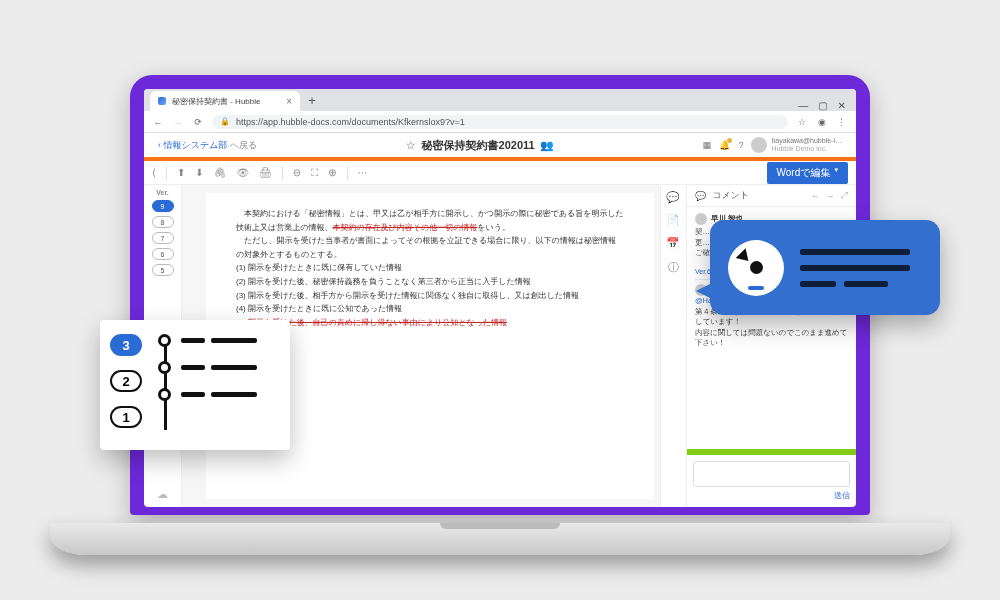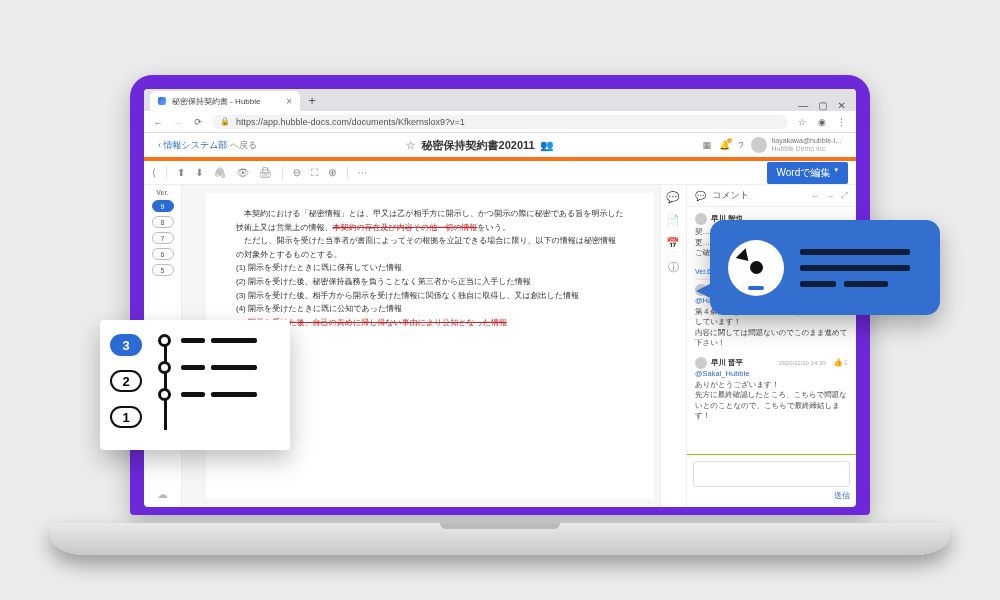--- a/index.html
+++ b/index.html
@@ -74,21 +74,21 @@
   .cmain{flex:1;overflow:auto;padding:6px 8px;font-size:7.5px;color:#444;}
   .cmt{margin-bottom:8px;}
   .cmt .h{display:flex;align-items:center;gap:4px;}
   .cmt .av{width:12px;height:12px;border-radius:50%;background:#ccc;}
   .cmt .nm{font-weight:700;color:#333;}
   .cmt .ts{margin-left:auto;color:#aaa;font-size:6px;}
   .cmt .thumb{color:#bbb;font-size:8px;margin-left:4px;}
   .cmt .bd{margin-top:2px;line-height:1.4;}
   .mention{color:#2b6bd6;}
   .sect-lbl{color:#2b6bd6;font-size:7px;border-bottom:1px solid #e6ecf7;padding-bottom:2px;margin:4px 0;}
-  .cinput{border-top:1px solid #84cc16;padding:6px;}
+  .cinput{border-top:6px solid #84cc16;padding:6px;}
   .cinput .box{border:1px solid #ddd;border-radius:3px;height:26px;}
   .cinput .send{text-align:right;color:#2b6bd6;font-size:8px;margin-top:3px;}
 
   
   .ov-ver{position:absolute;left:100px;top:320px;width:190px;height:130px;background:#fff;box-shadow:0 10px 25px rgba(0,0,0,.25);border-radius:4px;display:flex;padding:14px 14px 14px 10px;gap:14px;z-index:20;}
   .ov-nums{display:flex;flex-direction:column;gap:14px;}
   .ov-pill{width:32px;height:22px;border:2.5px solid #111;border-radius:12px;display:flex;align-items:center;justify-content:center;font-weight:800;font-size:13px;}
   .ov-pill.act{background:#2b6bd6;border-color:#2b6bd6;color:#fff;}
   .ov-tree{display:flex;flex-direction:column;gap:14px;position:relative;margin-left:2px;}
   .ov-tree::before{content:"";position:absolute;left:6px;top:6px;bottom:6px;width:3px;background:#111;}
@@ -254,31 +254,20 @@
                 <span class="av"></span>
                 <span class="nm">酒井 智也</span>
                 <span class="ts">2020/11/10 14:24</span>
                 <span class="thumb">👍</span>
               </div>
               <div class="mention">@Hayakawa_hubble</div>
               <div class="bd" style="white-space:pre-line">第４条につき、一部誤字等があったので修正しています！
 内容に関しては問題ないのでこのまま進めて下さい！</div>
             </div>
 
-            <div class="cmt">
-              <div class="h">
-                <span class="av"></span>
-                <span class="nm">早川 晋平</span>
-                <span class="ts">2020/11/10 14:30</span>
-                <span class="thumb">👍<span>1</span></span>
-              </div>
-              <div class="mention">@Sakai_Hubble</div>
-              <div class="bd" style="white-space:pre-line">ありがとうございます！
-先方に最終確認したところ、こちらで問題ないとのことなので、こちらで最終締結します！</div>
-            </div>
           </div>
           <div class="cinput">
             <div class="box"></div>
             <div class="send">送信</div>
           </div>
         </div>
 
       </div>
     </div>
   </div>

